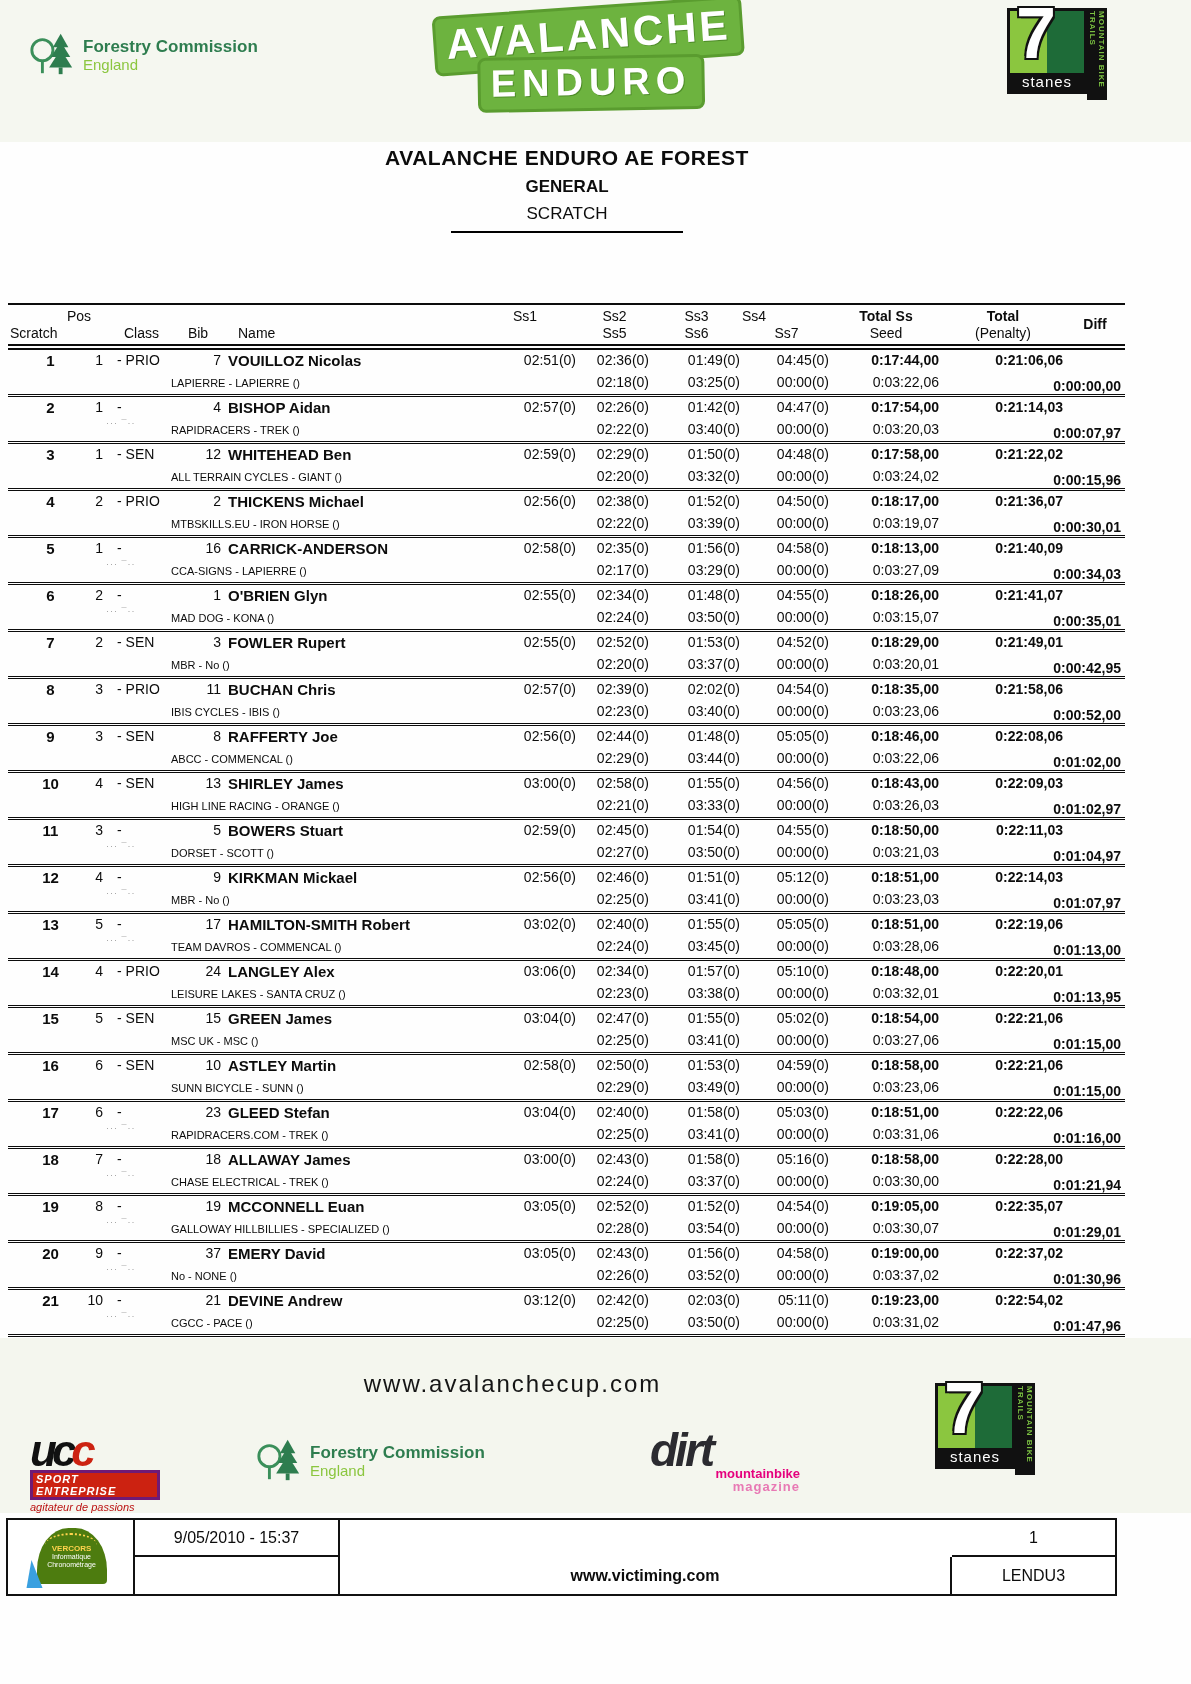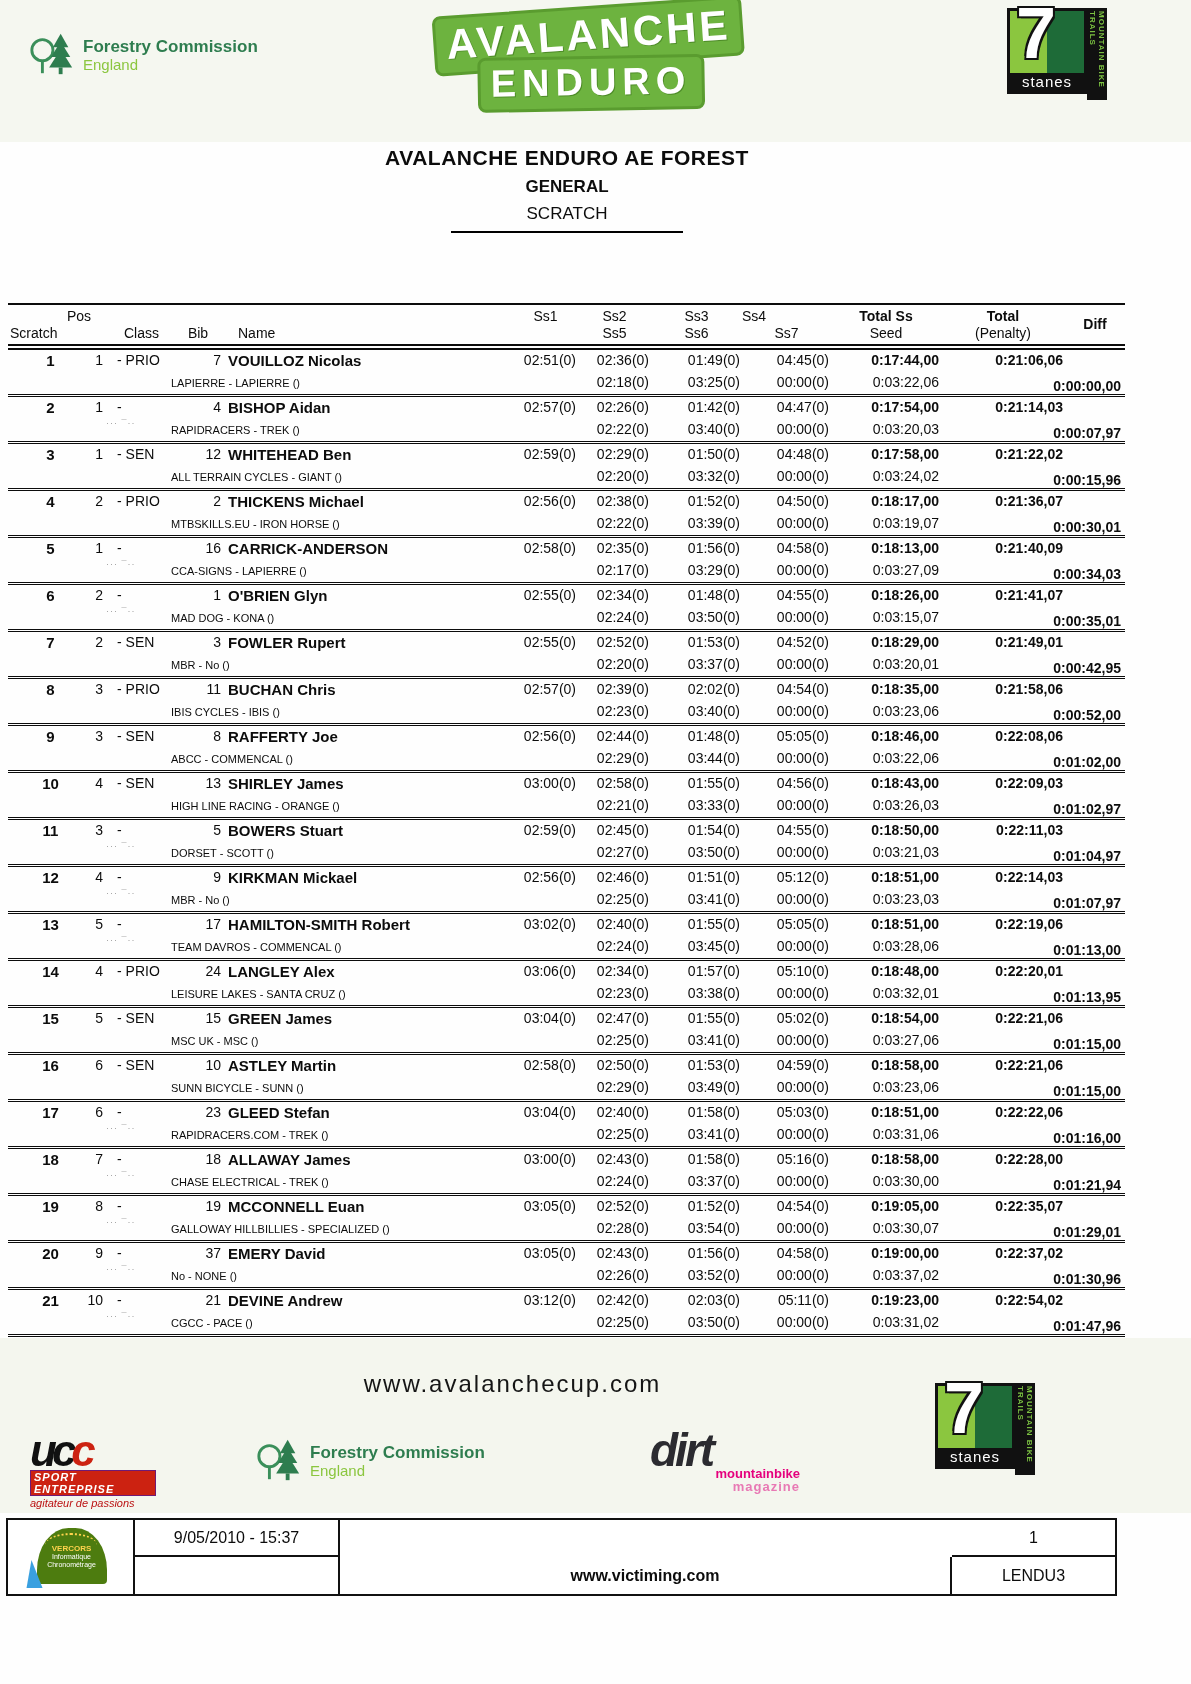--- a/index.html
+++ b/index.html
@@ -43,21 +43,21 @@
   .results { position:absolute; left:8px; top:303px; width:1117px; }
   .grid12 { display:grid; grid-template-columns:65px 38px 64px 46px 292px 65px 73px 91px 89px 110px 124px 60px; }
   .thead { border-top:2px solid #0c0c0c; border-bottom:6px double #0c0c0c; padding:3px 0 2px;
            grid-template-rows:17px 17px; font-size:14px; }
   .thead > div { white-space:nowrap; }
   .h-pos     { grid-area:1/2; font-size:14px; margin-left:-6px; }
   .h-scratch { grid-area:2/1; padding-left:2px; }
   .h-class   { grid-area:2/3; padding-left:13px; }
   .h-bib     { grid-area:2/4; text-align:center; }
   .h-name    { grid-area:2/5; padding-left:17px; }
-  .h-ss1  { grid-area:1/6; text-align:center; }
+  .h-ss1  { grid-area:1/6; text-align:left; }
   .h-ss2  { grid-area:1/7; text-align:center; }
   .h-ss5  { grid-area:2/7; text-align:center; }
   .h-ss3  { grid-area:1/8; text-align:center; }
   .h-ss6  { grid-area:2/8; text-align:center; }
   .h-ss4  { grid-area:1/9; text-align:left; }
   .h-ss7  { grid-area:2/9; text-align:center; }
   .h-tss  { grid-area:1/10; text-align:center; font-weight:bold; }
   .h-seed { grid-area:2/10; text-align:center; }
   .h-total{ grid-area:1/11; text-align:center; font-weight:bold; }
   .h-pen  { grid-area:2/11; text-align:center; }
@@ -85,21 +85,21 @@
   .c-diff{ grid-area:2/11/3/13; text-align:right; padding-right:4px; font-weight:bold; padding-top:4px; }
 
   
   .sponsor { position:absolute; left:0; top:1338px; width:1191px; height:175px; background:#f4f6ee; }
   .sp-web { position:absolute; left:0; top:32px; width:1025px; text-align:center; font-size:24px;
             letter-spacing:2px; color:#151515; }
   .ucc { position:absolute; left:30px; top:95px; width:160px; }
   .ucc-word { font-weight:bold; font-style:italic; font-size:44px; letter-spacing:-5px; line-height:0.8; color:#111; }
   .ucc-word .ucc-c2 { color:#cc2211; }
   .ucc-bar { background:#cc2211; color:#fff; font-style:italic; font-weight:bold; font-size:11px;
-             border:1px solid #701a75; padding:0 3px; letter-spacing:1px; width:118px; margin-top:2px; }
+             border:3px solid #701a75; padding:0 3px; letter-spacing:1px; width:118px; margin-top:2px; }
   .ucc-script { color:#bb1111; font-style:italic; font-size:11px; margin-top:1px; }
   .sponsor .fc-logo { position:absolute; left:255px; top:98px; }
   .dirt { position:absolute; left:650px; top:95px; width:150px; }
   .dirt-word { font-weight:bold; font-style:italic; font-size:46px; letter-spacing:-3px; color:#2b2b30; line-height:0.78; }
   .dirt-sub1 { color:#e5007d; font-weight:bold; font-size:13px; text-align:right; margin-top:-2px; line-height:1; }
   .dirt-sub2 { color:#e879b4; font-weight:bold; font-size:13px; text-align:right; letter-spacing:1px; line-height:1; }
   .sponsor .stanes { position:absolute; left:935px; top:45px; }
 
   
   .bbar { position:absolute; left:6px; top:1518px; width:1107px; border:2px solid #111; display:grid;

